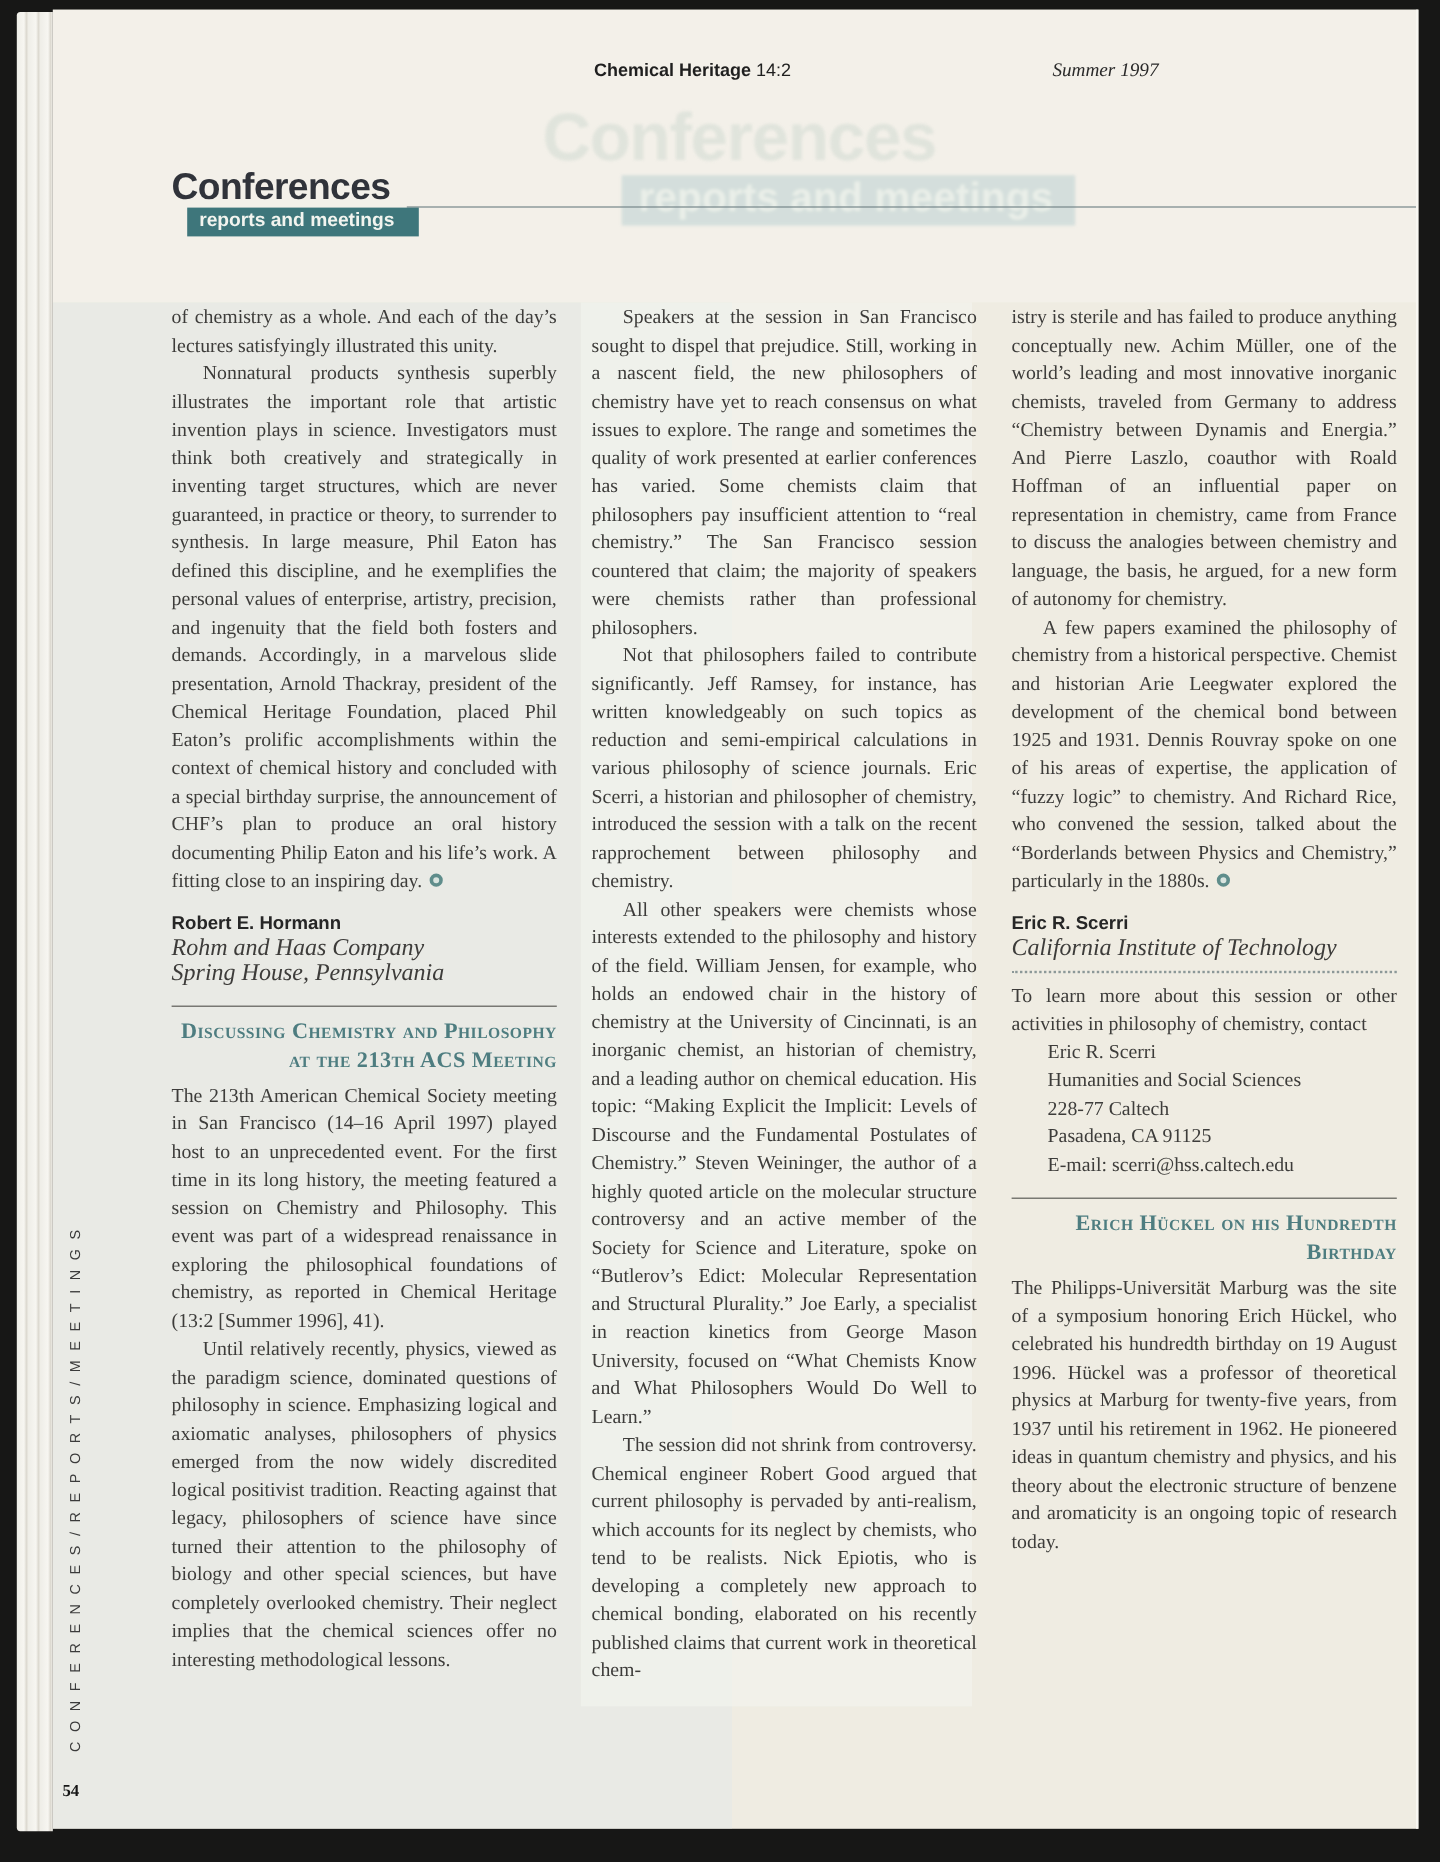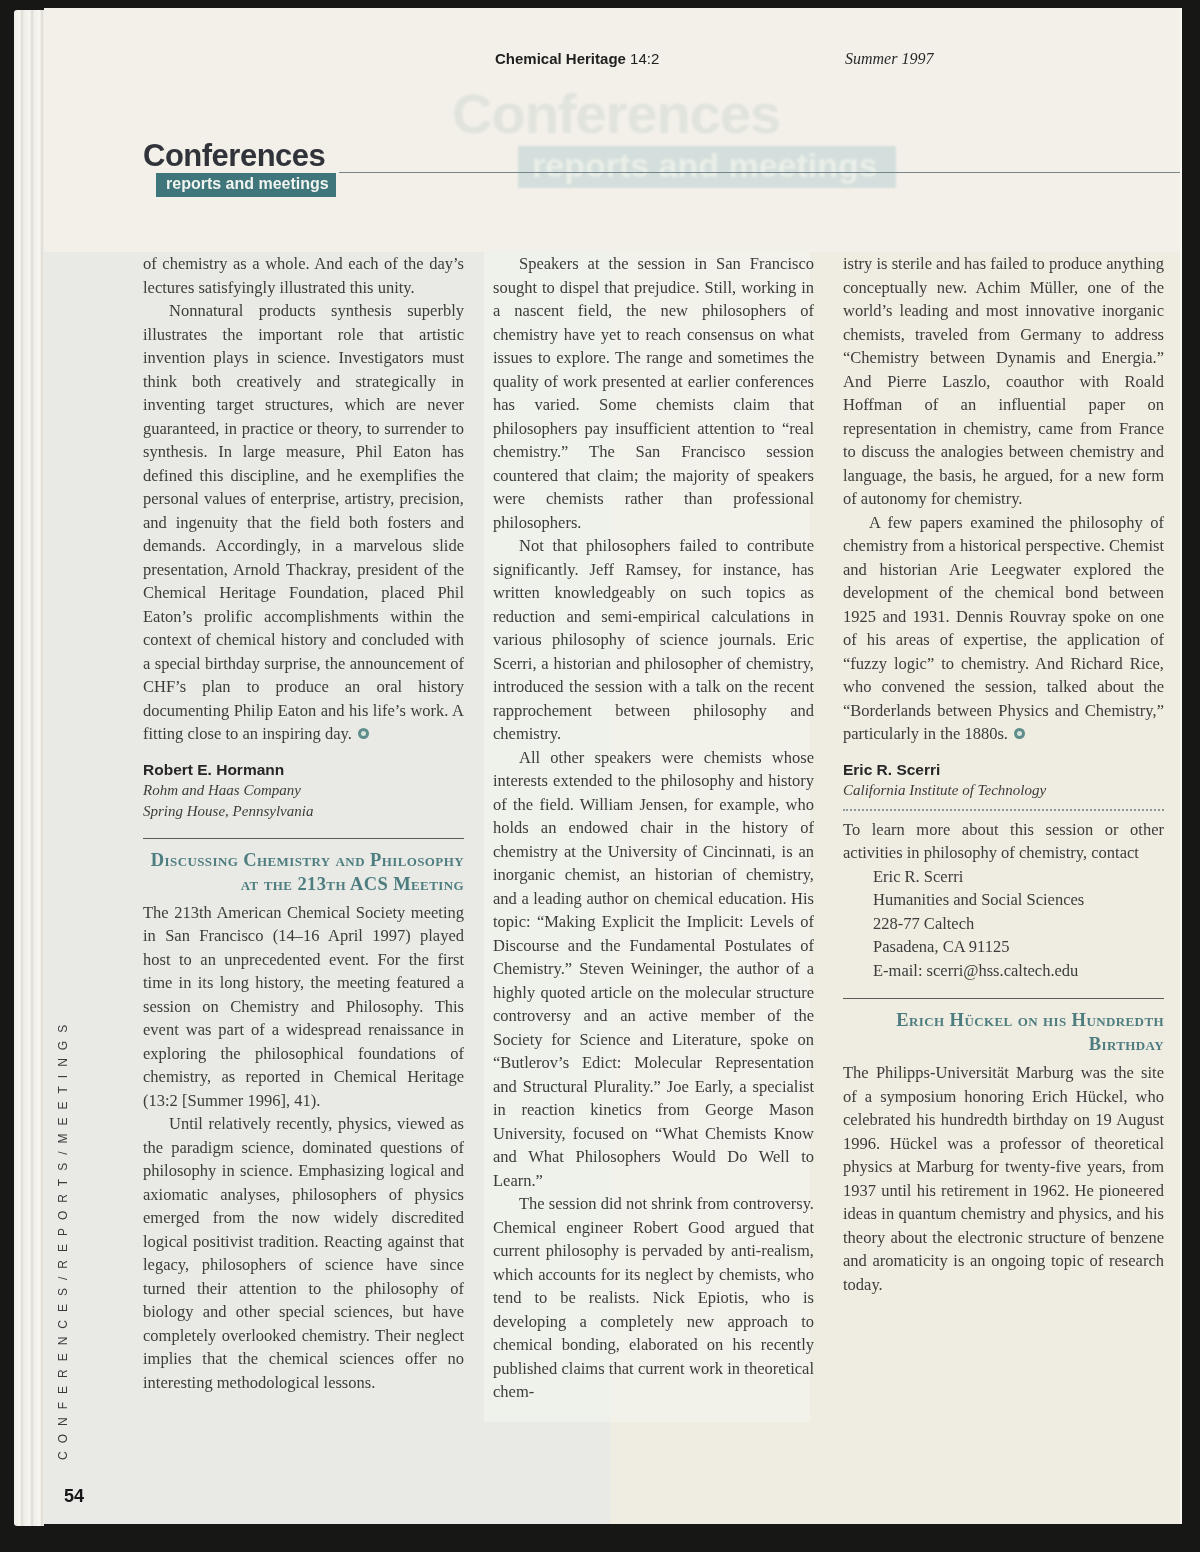--- a/index.html
+++ b/index.html
@@ -16,72 +16,72 @@
   
   .tint{position:absolute;pointer-events:none;}
   .tint-top{left:0;top:0;width:1136px;height:244px;background:#f4f2ec;opacity:.65;}
   .tint-left{left:0;top:244px;width:566px;height:1272px;background:#dfe7ea;opacity:.38;}
   .tint-mid{left:440px;top:244px;width:326px;height:1170px;background:#f4f5f1;opacity:.55;}
 
   
   .runhead{position:absolute;top:42px;font-size:15px;color:#1f1f1f;}
   .runhead.ch{left:451px;font-family:"Liberation Sans","DejaVu Sans",sans-serif;}
   .runhead.ch .jt{font-weight:bold;}
-  .runhead.date{left:801px;font-style:italic;font-size:16px;color:#2a2a2a;}
+  .runhead.date{left:833px;font-style:italic;font-size:16px;color:#2a2a2a;}
 
   
   .watermark{position:absolute;left:408px;top:78px;filter:blur(1.2px);opacity:.85;pointer-events:none;}
   .watermark .wm-title{font-family:"Liberation Sans","DejaVu Sans",sans-serif;font-weight:bold;
     font-size:56px;letter-spacing:-1px;color:#dde2da;line-height:1;}
   .watermark .wm-sub{margin:4px 0 0 66px;display:inline-block;background:#cfdcda;color:#e9efe9;
     font-family:"Liberation Sans","DejaVu Sans",sans-serif;font-weight:bold;font-size:34px;
     padding:1px 18px 4px 14px;line-height:1.1;}
 
   
   .banner{position:absolute;left:99px;top:132px;}
   .banner .sec-title{font-family:"Liberation Sans","DejaVu Sans",sans-serif;font-weight:bold;
     font-size:31px;letter-spacing:-.5px;color:#30333a;line-height:1;}
   .banner .sec-sub{display:inline-block;margin:2px 0 0 13px;background:#3e767b;color:#f2f4ef;
     font-family:"Liberation Sans","DejaVu Sans",sans-serif;font-weight:bold;font-size:16px;
-    padding:2px 7px 4px 10px;line-height:1.1;}
+    padding:2px 20px 4px 10px;line-height:1.1;}
   .banner-rule{position:absolute;left:295px;top:164px;width:841px;height:0;
     border-top:1px solid #76868a;}
 
   
   .columns{position:absolute;left:99px;top:244px;width:1021px;display:flex;gap:29px;}
   .col{width:321px;font-size:16.5px;line-height:23.5px;color:#3d3c3a;text-align:justify;}
   .col p{margin:0;}
   .col p.ind{text-indent:26px;font-family:Liberation Serif, serif;}
 
   .byline{margin-top:13px;font-family:"Liberation Sans","DejaVu Sans",sans-serif;
     font-weight:bold;font-size:15.5px;color:#262626;line-height:21px;text-align:left;}
-  .affil{font-style:italic;font-size:15px;line-height:21px;text-align:left;color:#3d3c3a;}
+  .affil{font-style:italic;font-size:20px;line-height:21px;text-align:left;color:#3d3c3a;}
 
   .rule-solid{border-top:1px solid #5c5c58;margin:16px 0 9px 0;height:0;}
   .rule-dotted{border-top:2px dotted #8c9898;margin:8px 0 7px 0;height:0;}
 
   .section-head{margin:0 0 5px 0;font-variant:small-caps;font-weight:bold;
     font-size:18.5px;line-height:24px;color:#4e7d80;letter-spacing:.4px;text-align:right;}
 
   .marker{display:inline-block;width:5px;height:5px;border:3px solid #5f8d8b;
     border-radius:50%;background:#d9e4df;margin-left:6px;vertical-align:baseline;}
 
   .contact-intro{margin:0;}
   .address{padding-left:30px;text-align:left;}
   .address div{line-height:23.5px;}
 
   
   .vlabel{position:absolute;left:12px;top:1452px;width:492px;
     transform:rotate(-90deg);transform-origin:left top;
     font-family:"Liberation Sans","DejaVu Sans",sans-serif;font-size:12px;color:#3b3b3b;
     letter-spacing:8px;white-space:nowrap;}
 
-  .pagenum{position:absolute;left:20px;top:1478px;
-    font-family:Liberation Sans, sans-serif;font-weight:bold;
-    font-size:18px;color:#161616;}
+  .pagenum{position:absolute;left:8px;top:1478px;
+    font-family:Liberation Serif, serif;font-weight:bold;
+    font-size:14px;color:#161616;}
 </style>
 </head>
 <body>
 
 <div class="edge-stack"></div>
 
 <div class="page">
 
   <div class="tint tint-top"></div>
   <div class="tint tint-left"></div>

